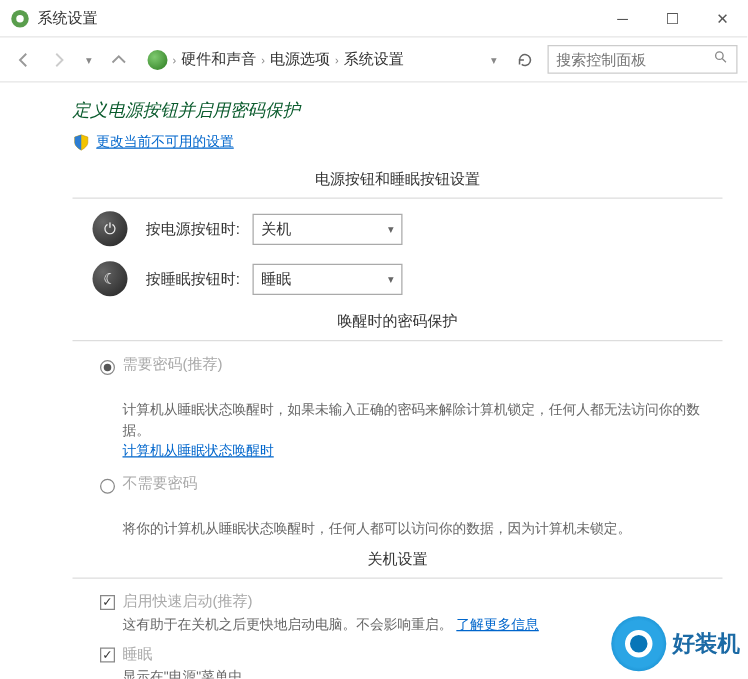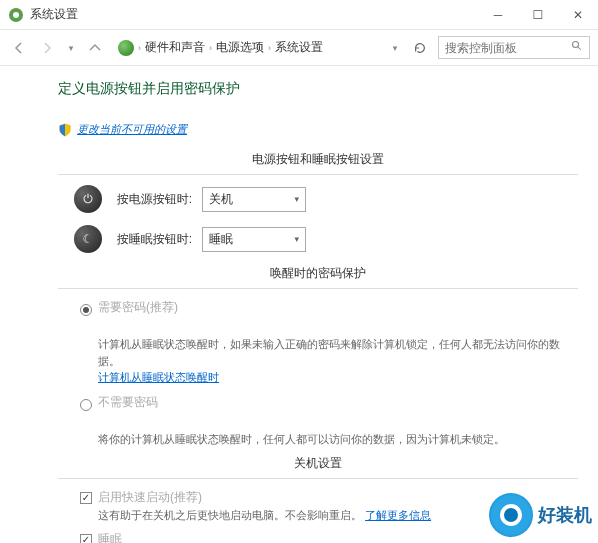--- a/index.html
+++ b/index.html
@@ -11,30 +11,30 @@
     .win-btn { width: 40px; height: 30px; display: flex; align-items: center; justify-content: center; color: #555; }
     .navbar { height: 36px; display: flex; align-items: center; padding: 0 8px; gap: 6px; border-bottom: 1px solid #e5e5e5; }
     .nav-arrow { width: 22px; height: 22px; display: flex; align-items: center; justify-content: center; color: #999; }
     .breadcrumb { display: flex; align-items: center; gap: 4px; flex: 1; padding: 2px 6px; color: #333; }
     .breadcrumb .chev { color: #888; font-size: 9px; }
     .nav-pill { width: 14px; display: flex; justify-content: center; color: #888; font-size: 9px; }
     .refresh { width: 24px; height: 24px; display: flex; align-items: center; justify-content: center; color: #666; }
     .search { display: flex; align-items: center; border: 1px solid #ccc; padding: 3px 6px; width: 152px; color: #888; gap: 4px; }
     .search input { border: none; outline: none; font-size: 12px; width: 100%; color: #333; }
     .content { padding: 14px 20px 0 58px; }
-    .heading { font-size: 14px; color: #0a5b2d; margin-bottom: 24px; }
+    .heading { font-size: 14px; color: #0a5b2d; margin-bottom: 8px; font-style: italic; }
     .subtext { font-size: 11px; color: #555; margin-bottom: 8px; }
-    .shield-link { display: flex; align-items: center; gap: 5px; margin-bottom: 14px; font-style: italic; }
+    .shield-link { display: flex; align-items: center; gap: 5px; margin-bottom: 14px; }
     .shield-link a { color: #0066cc; text-decoration: underline; font-size: 11px; }
     .section-title { font-size: 12px; color: #333; margin-bottom: 6px; text-align: center; }
     .hr { border: none; border-top: 1px solid #ddd; margin-bottom: 10px; }
     .row { display: flex; align-items: center; gap: 10px; margin-left: 16px; margin-bottom: 12px; }
     .circle-icon { width: 28px; height: 28px; border-radius: 50%; background: radial-gradient(circle at 30% 30%, #666, #222); display: flex; align-items: center; justify-content: center; color: #eee; font-size: 12px; }
     .row-label { font-size: 12px; min-width: 80px; text-align: right; }
-    .select { border: 1px solid #aaa; padding: 3px 6px; width: 104px; display: flex; justify-content: space-between; align-items: center; background: #fff; font-size: 12px; }
+    .select { border: 1px solid #aaa; padding: 3px 6px; width: 120px; display: flex; justify-content: space-between; align-items: center; background: #fff; font-size: 12px; }
     .select .arrow { font-size: 9px; color: #666; }
     .radio-group { margin-left: 22px; }
     .radio-item { display: flex; align-items: flex-end; gap: 6px; margin-bottom: 4px; font-size: 12px; }
     .radio { width: 12px; height: 12px; border: 1px solid #888; border-radius: 50%; display: inline-flex; align-items: center; justify-content: center; }
     .radio.checked::after { content: ""; width: 6px; height: 6px; background: #555; border-radius: 50%; }
     .radio-desc { margin-left: 18px; font-size: 11px; color: #666; line-height: 1.5; margin-bottom: 8px; margin-top: 20px; }
     .radio-desc a { color: #0066cc; text-decoration: underline; }
     .disabled { color: #aaa; }
     .checkitem { display: flex; align-items: center; gap: 6px; margin-left: 22px; font-size: 12px; margin-bottom: 2px; }
     .checkbox { width: 12px; height: 12px; border: 1px solid #888; display: inline-flex; align-items: center; justify-content: center; font-size: 10px; color: #333; background: #fff; }

